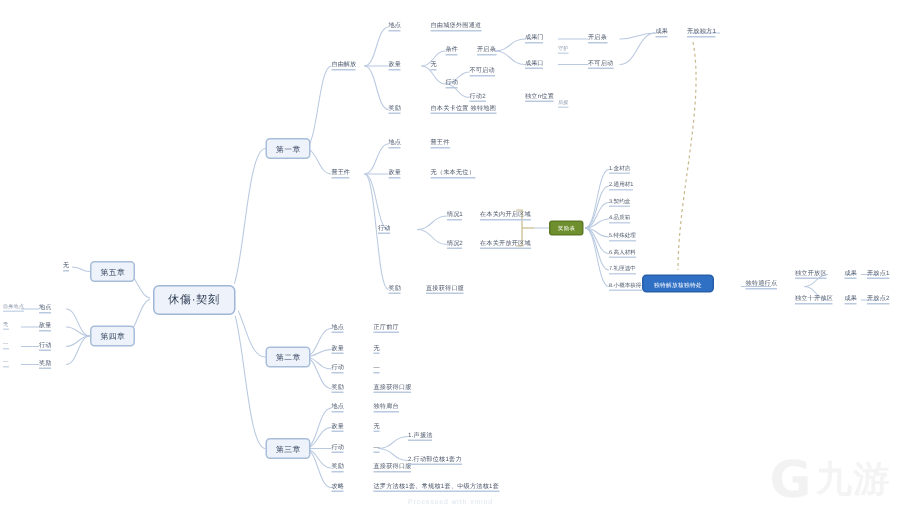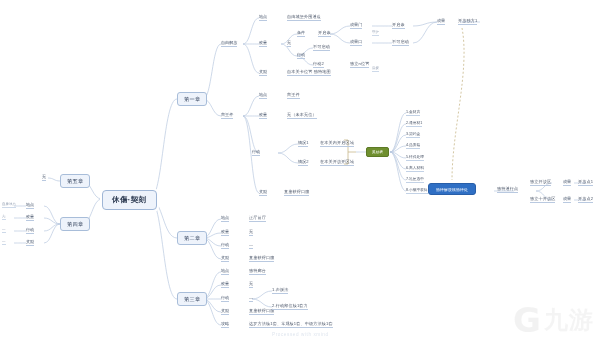--- a/index.html
+++ b/index.html
@@ -17,21 +17,20 @@
   
   .central{
     background:#eef3fb;
     border:1px solid #9fb6d6;
     border-radius:4px;
     color:#2d3b52;
     font-size:7.5px;
     padding:4px 9px;
     letter-spacing:.4px;
     box-shadow:0 0 0 2px #fff;
-    font-weight:bold;
   }
   
   .chapter{
     background:#eef3fb;
     border:1px solid #a8bdd9;
     border-radius:3px;
     color:#33425c;
     font-size:5.2px;
     padding:2.5px 6px;
     letter-spacing:.3px;

